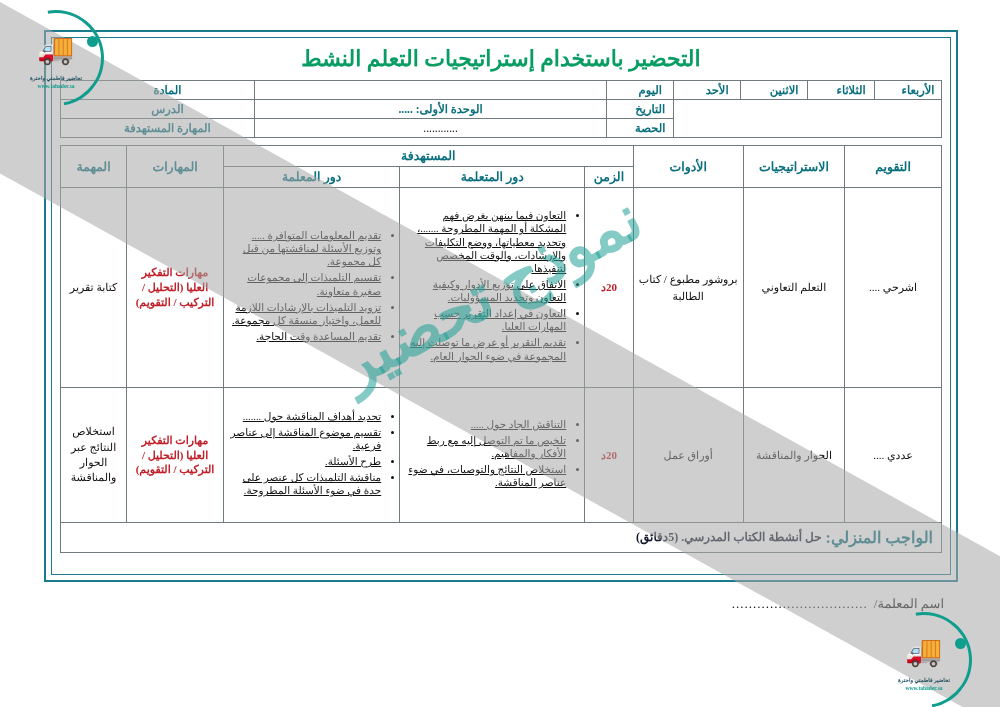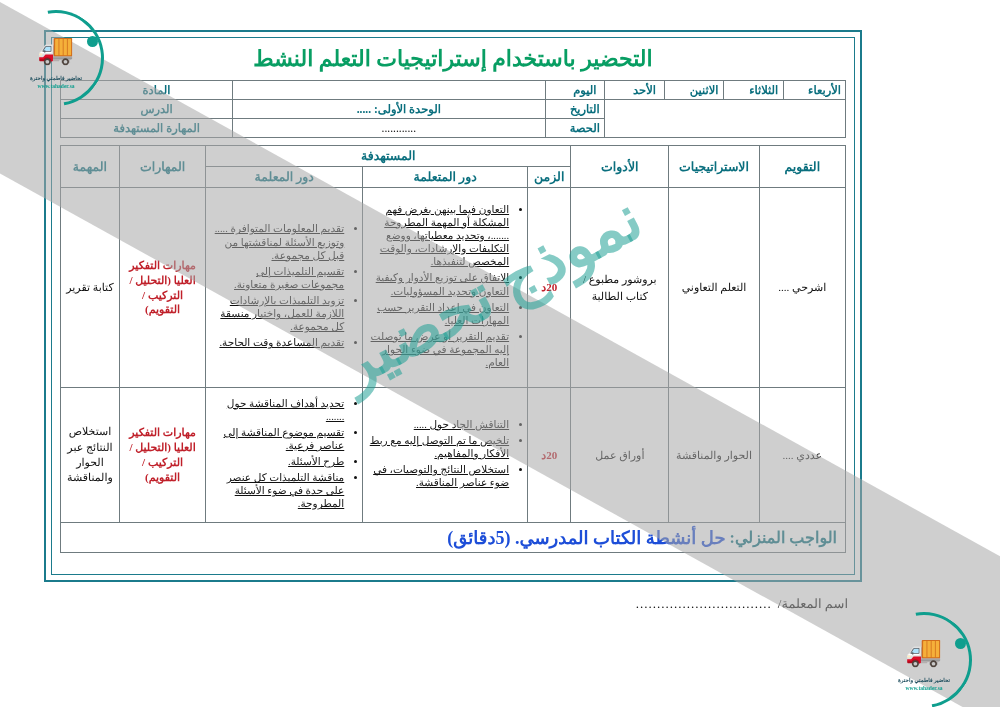--- a/index.html
+++ b/index.html
@@ -21,21 +21,21 @@
     transform: rotate(29deg);
     transform-origin: left top;
     pointer-events: none;
     z-index: 5;
   }
 
   
   #page {
     position: absolute;
     left: 44px; top: 30px;
-    width: 818px; height: 552px;
+    width: 914px; height: 552px;
     border: 2px solid #1b7b8c;
     background: transparent;
     padding: 5px;
     z-index: 2;
   }
   #page-inner {
     border: 1px solid #1b7b8c;
     width: 100%; height: 100%;
     padding: 6px 8px 0 8px;
     position: relative;
@@ -105,21 +105,21 @@
   
   #homework {
     border: 1px solid #6f7b7f;
     border-top: none;
     height: 30px;
     display: flex;
     align-items: center;
     padding: 0 8px;
   }
   #homework .hw-label { color: #0a6f7e; font-weight: bold; font-size: 16px; }
-  #homework .hw-text { color: #1d4ed8; font-weight: bold; font-size: 18px; }
+  #homework .hw-text { color: #0f172a; font-weight: bold; font-size: 12px; }
 
   
   #sig {
     position: absolute;
     left: 0; right: 0;
     bottom: -38px;
     display: flex;
     justify-content: flex-start;
     padding: 0 6px;
     font-size: 13px;

